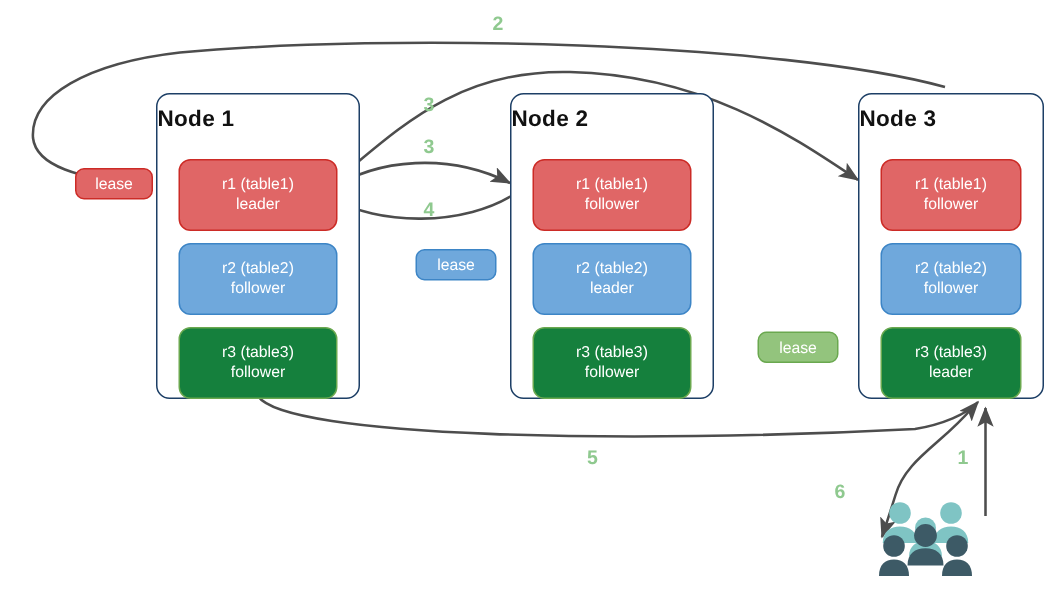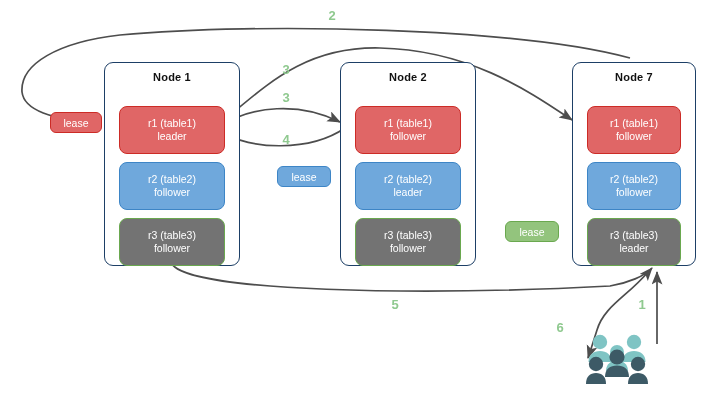--- a/index.html
+++ b/index.html
@@ -3,30 +3,30 @@
 <meta charset="utf-8">
 <style>
   html,body{margin:0;padding:0;background:#ffffff;}
   body{width:704px;height:405px;overflow:hidden;
        font-family:"Liberation Sans","DejaVu Sans",sans-serif;}
   #stage{position:relative;width:704px;height:405px;background:#fff;}
   #wires{position:absolute;left:0;top:0;width:704px;height:405px;}
 
   .node-box{position:absolute;border:1.6px solid #1d3f66;border-radius:9px;
             background:#ffffff;box-sizing:border-box;}
-  .node-title{position:absolute;left:0;right:0;top:8px;text-align:center;
-              font-size:11px;font-weight:bold;color:#111111;letter-spacing:.2px;}
+  .node-title{position:absolute;left:0;right:0;top:8px;text-align:left;
+              font-size:15px;font-weight:bold;color:#111111;letter-spacing:.2px;}
   .replica{position:absolute;left:14px;right:14px;height:48px;border-radius:8px;
            box-sizing:border-box;display:flex;flex-direction:column;
            align-items:center;justify-content:center;color:#ffffff;
            font-size:10.5px;line-height:13px;text-align:center;margin-top:13px;}
   .replica span{display:block;}
   .r-red{background:#e06666;border:1.6px solid #cc2b26;}
   .r-blue{background:#6fa8dc;border:1.6px solid #3d85c6;align-items:center;}
-  .r-green{background:#737373;border:1.6px solid #6aa84f;}
+  .r-green{background:#15803d;border:1.6px solid #6aa84f;}
 
   .lease{position:absolute;border-radius:6px;box-sizing:border-box;
          display:flex;align-items:center;justify-content:center;
          color:#ffffff;font-size:10.5px;height:21px;text-align:center;}
   .l-red{background:#e06666;border:1.6px solid #cc2b26;}
   .l-blue{background:#6fa8dc;border:1.6px solid #3d85c6;}
   .l-green{background:#93c47d;border:1.6px solid #6aa84f;}
 
   .step{position:absolute;color:#8fc98f;font-size:13px;font-weight:bold;
         text-align:center;}
@@ -87,21 +87,21 @@
       <span>r2 (table2)</span>
       <span>leader</span>
     </div>
     <div class="replica r-green" style="top:142px;">
       <span>r3 (table3)</span>
       <span>follower</span>
     </div>
   </div>
 
   <div class="node-box" style="left:572px;top:62px;width:124px;height:204px;">
-    <div class="node-title">Node 7</div>
+    <div class="node-title">Node 3</div>
     <div class="replica r-red" style="top:30px;">
       <span>r1 (table1)</span>
       <span>follower</span>
     </div>
     <div class="replica r-blue" style="top:86px;">
       <span>r2 (table2)</span>
       <span>follower</span>
     </div>
     <div class="replica r-green" style="top:142px;">
       <span>r3 (table3)</span>

